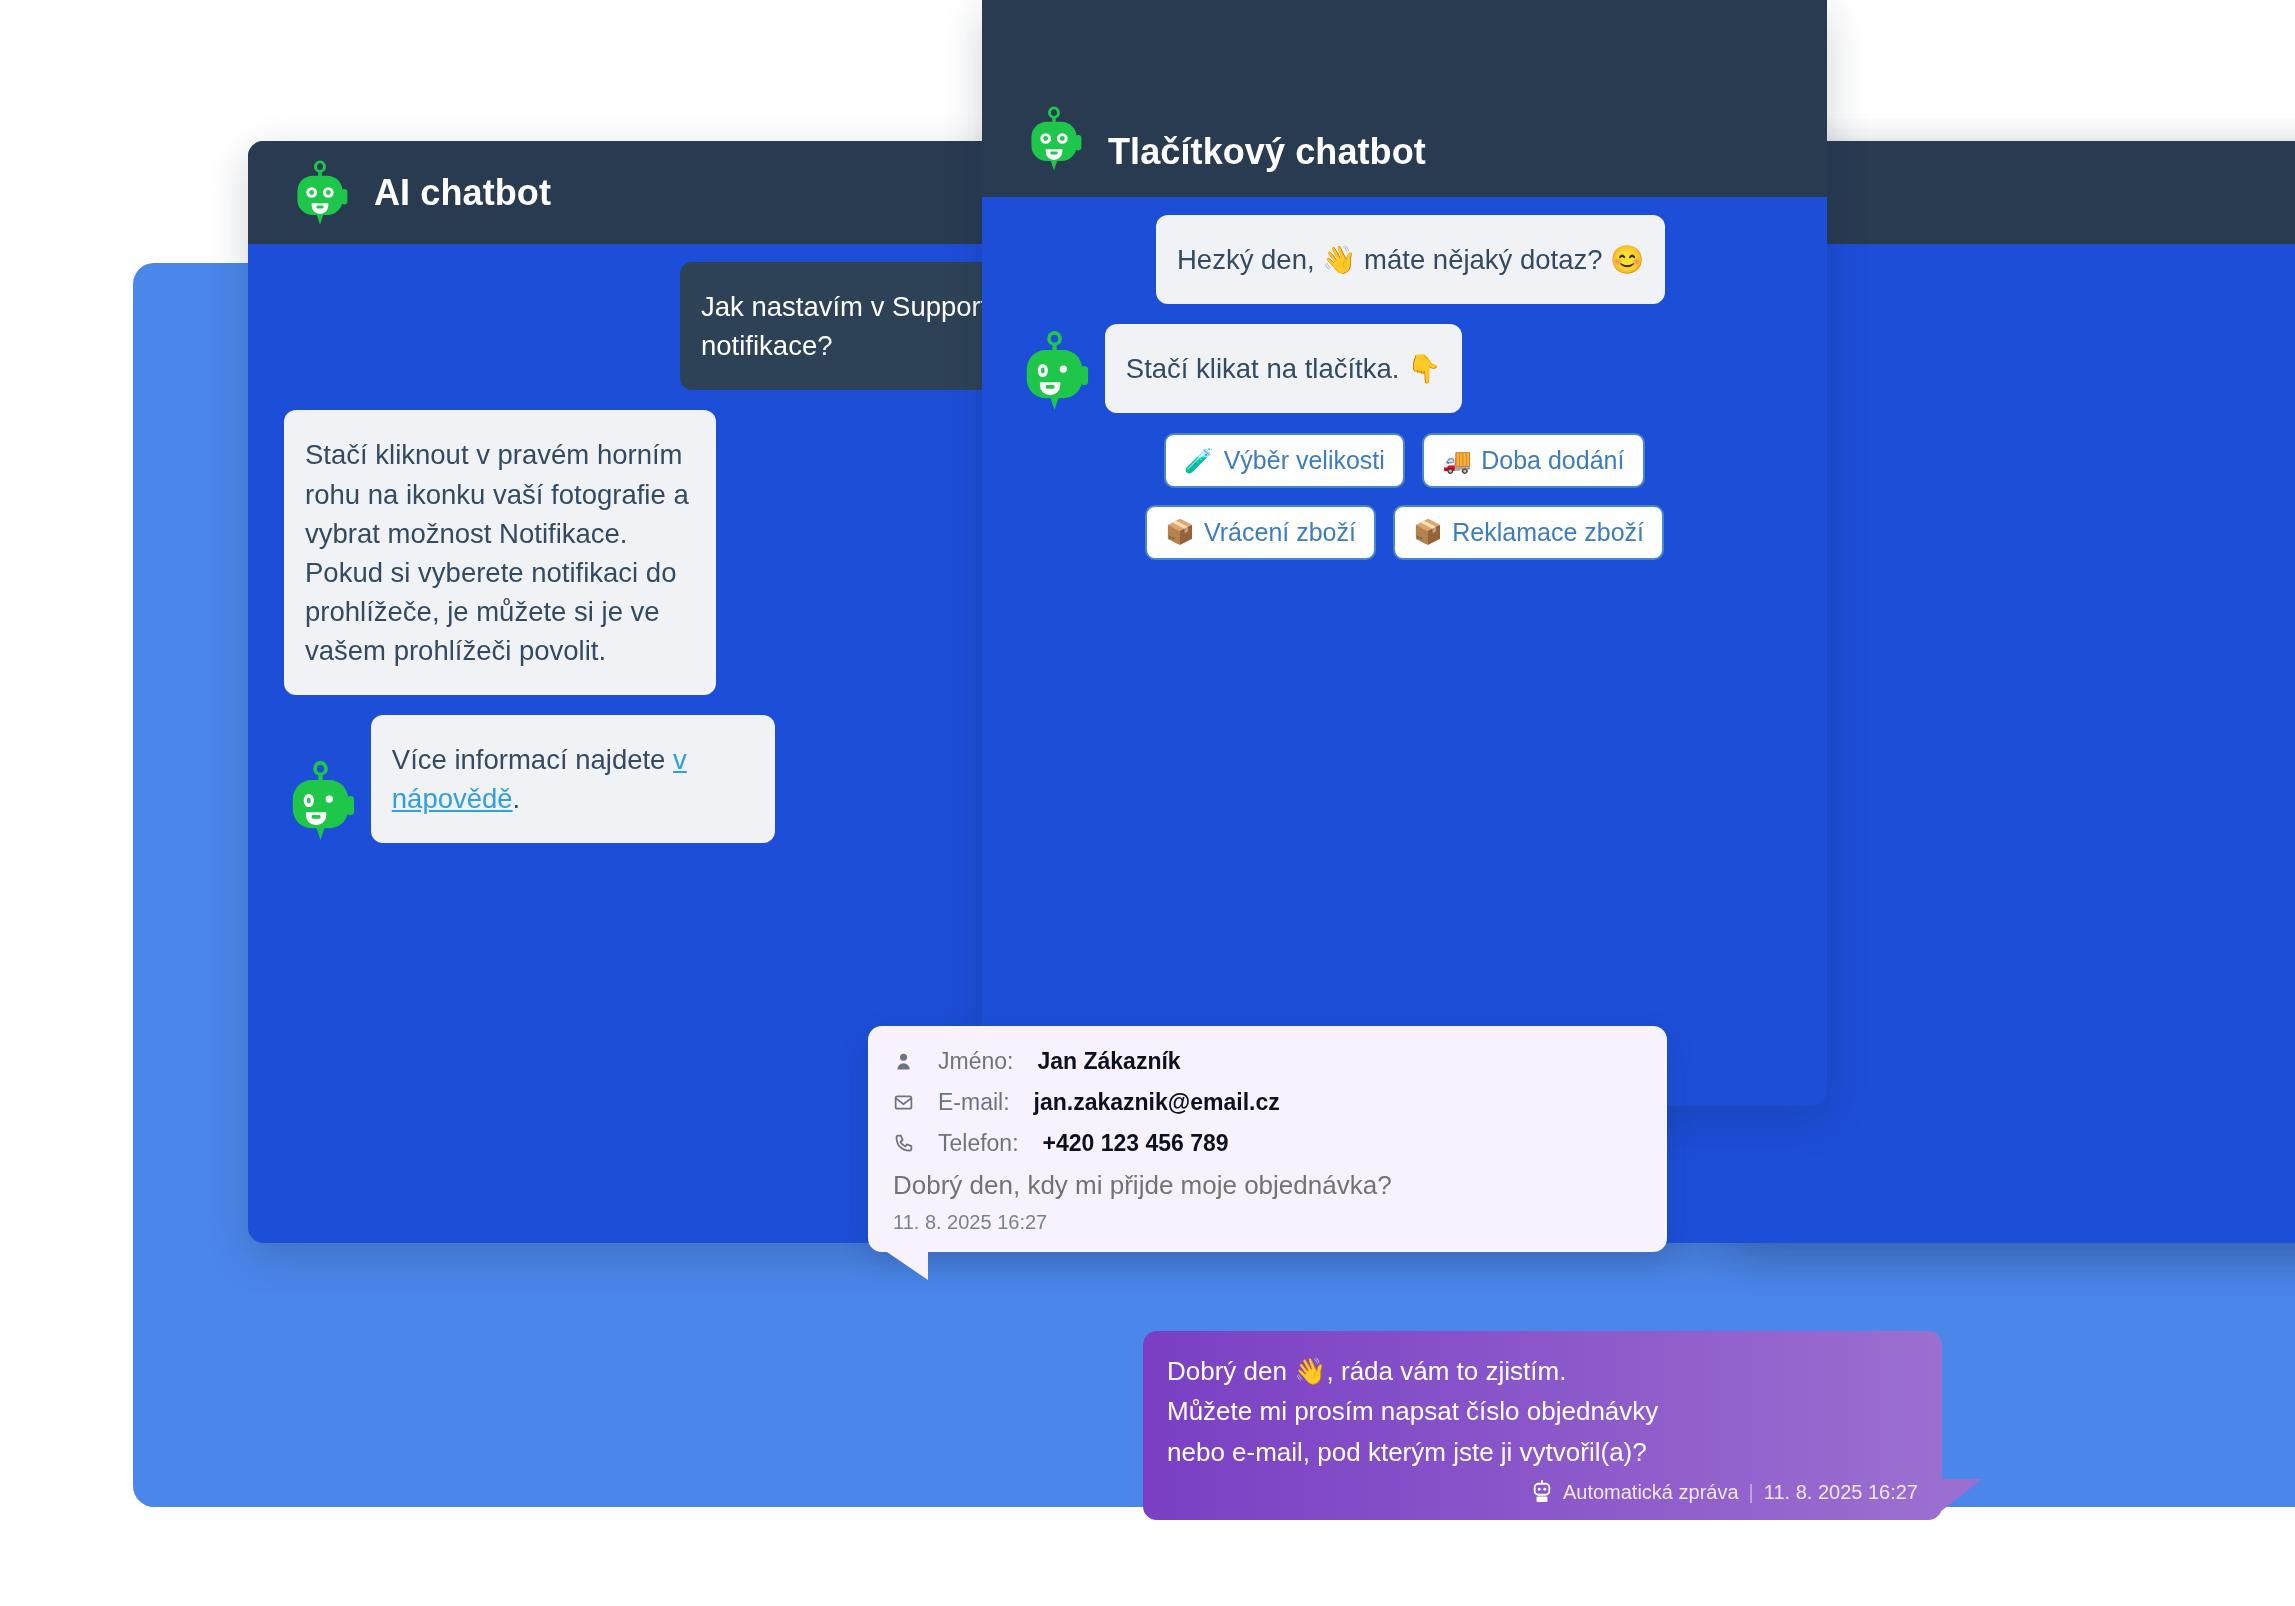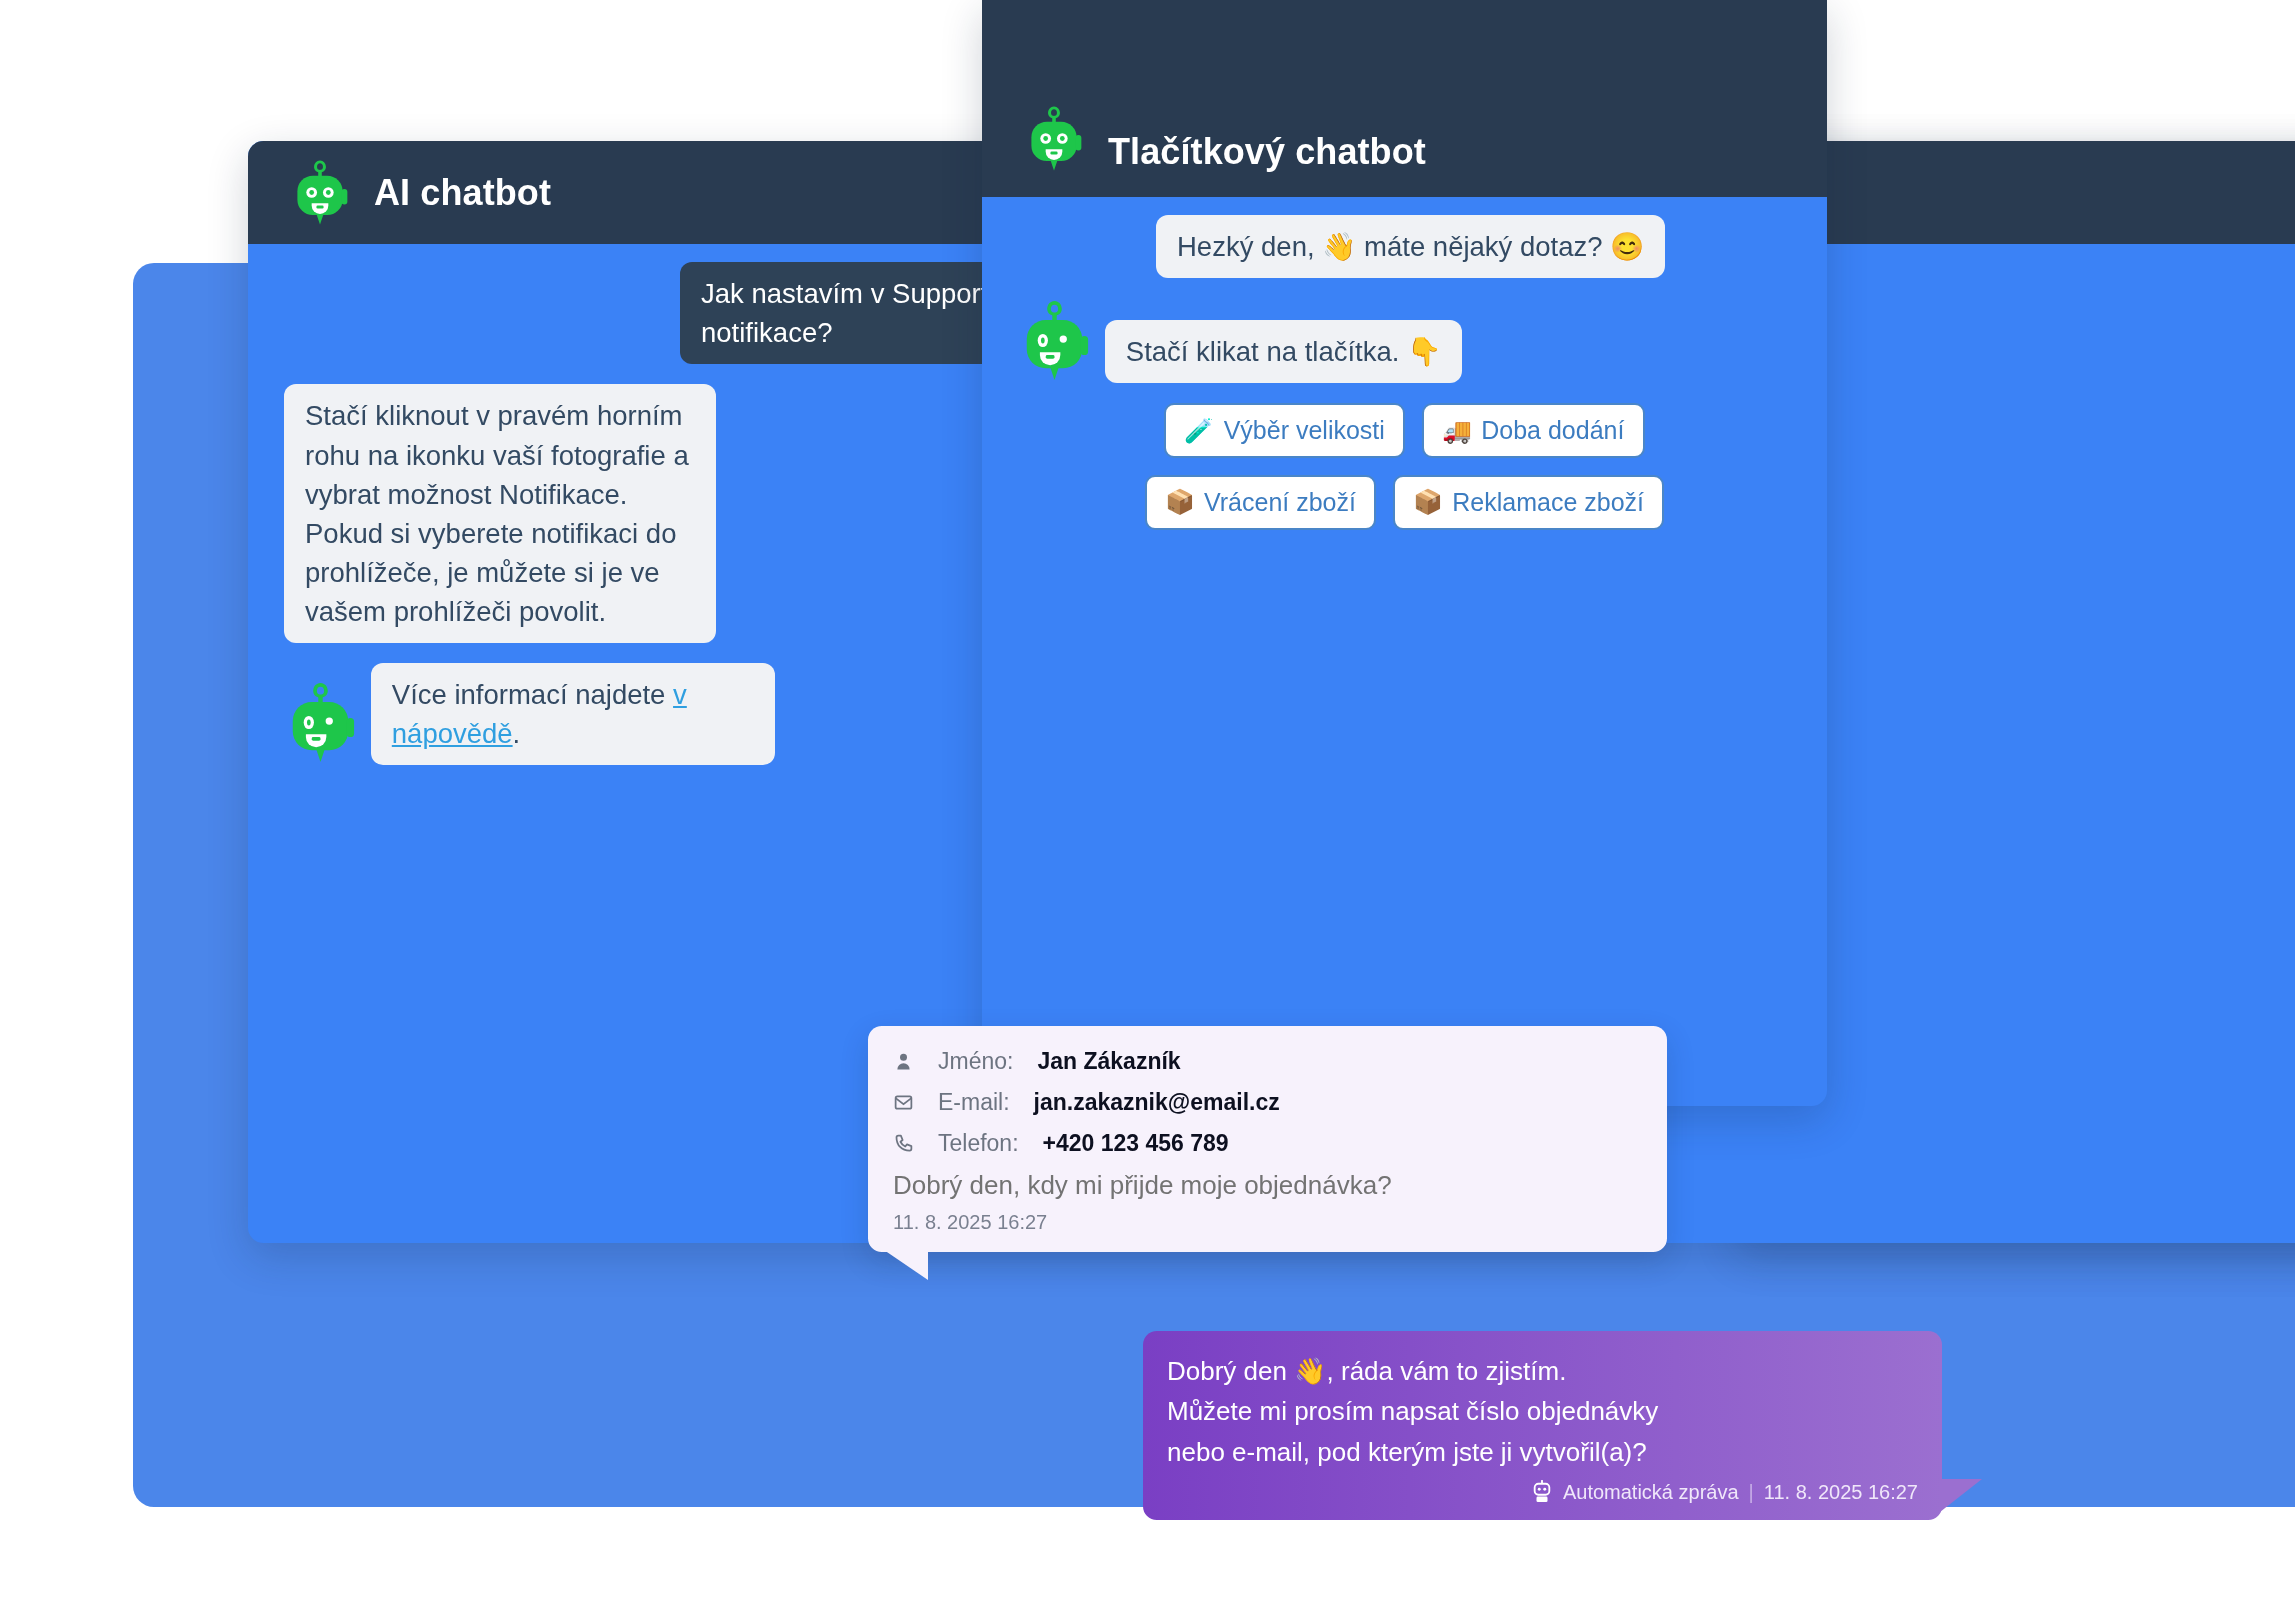--- a/index.html
+++ b/index.html
@@ -17,21 +17,21 @@
     left: 133px; top: 263px;
     width: 2491px; height: 1244px;
     background: #4b86ea;
     border-radius: 21px;
     z-index: 1;
   }
 
   
   .window {
     position: absolute;
-    background: #3b82f6;
+    background: #1d4ed8;
     border-radius: 15.6px;
     box-shadow: 0 13.8px 41px rgba(20,35,60,.20);
     overflow: hidden;
   }
   .win-header {
     background: #293b51;
     display: flex;
     align-items: center;
     padding-left: 42px;
     gap: 24px;
@@ -50,21 +50,21 @@
     flex: 0 0 auto;
     display: block;
   }
   .bot svg { display: block; }
 
   
   .row { display: flex; align-items: flex-end; gap: 13.8px; margin-bottom: 20px; }
   .row.right { justify-content: flex-end; }
   .bubble {
     border-radius: 12px;
-    padding: 12px 21px;
+    padding: 25px 21px;
     font-size: 27.5px;
     line-height: 1.42;
     max-width: 459px;
   }
   .bubble.bot-b { background: #f0f2f5; color: #334a63; }
   .bubble.user-b { background: #2e4257; color: #ffffff; }
 
   
   #win-ai { left: 248px; top: 141px; width: 2346px; height: 1102px; z-index: 3; }
   #win-ai .win-header { height: 103px; }

